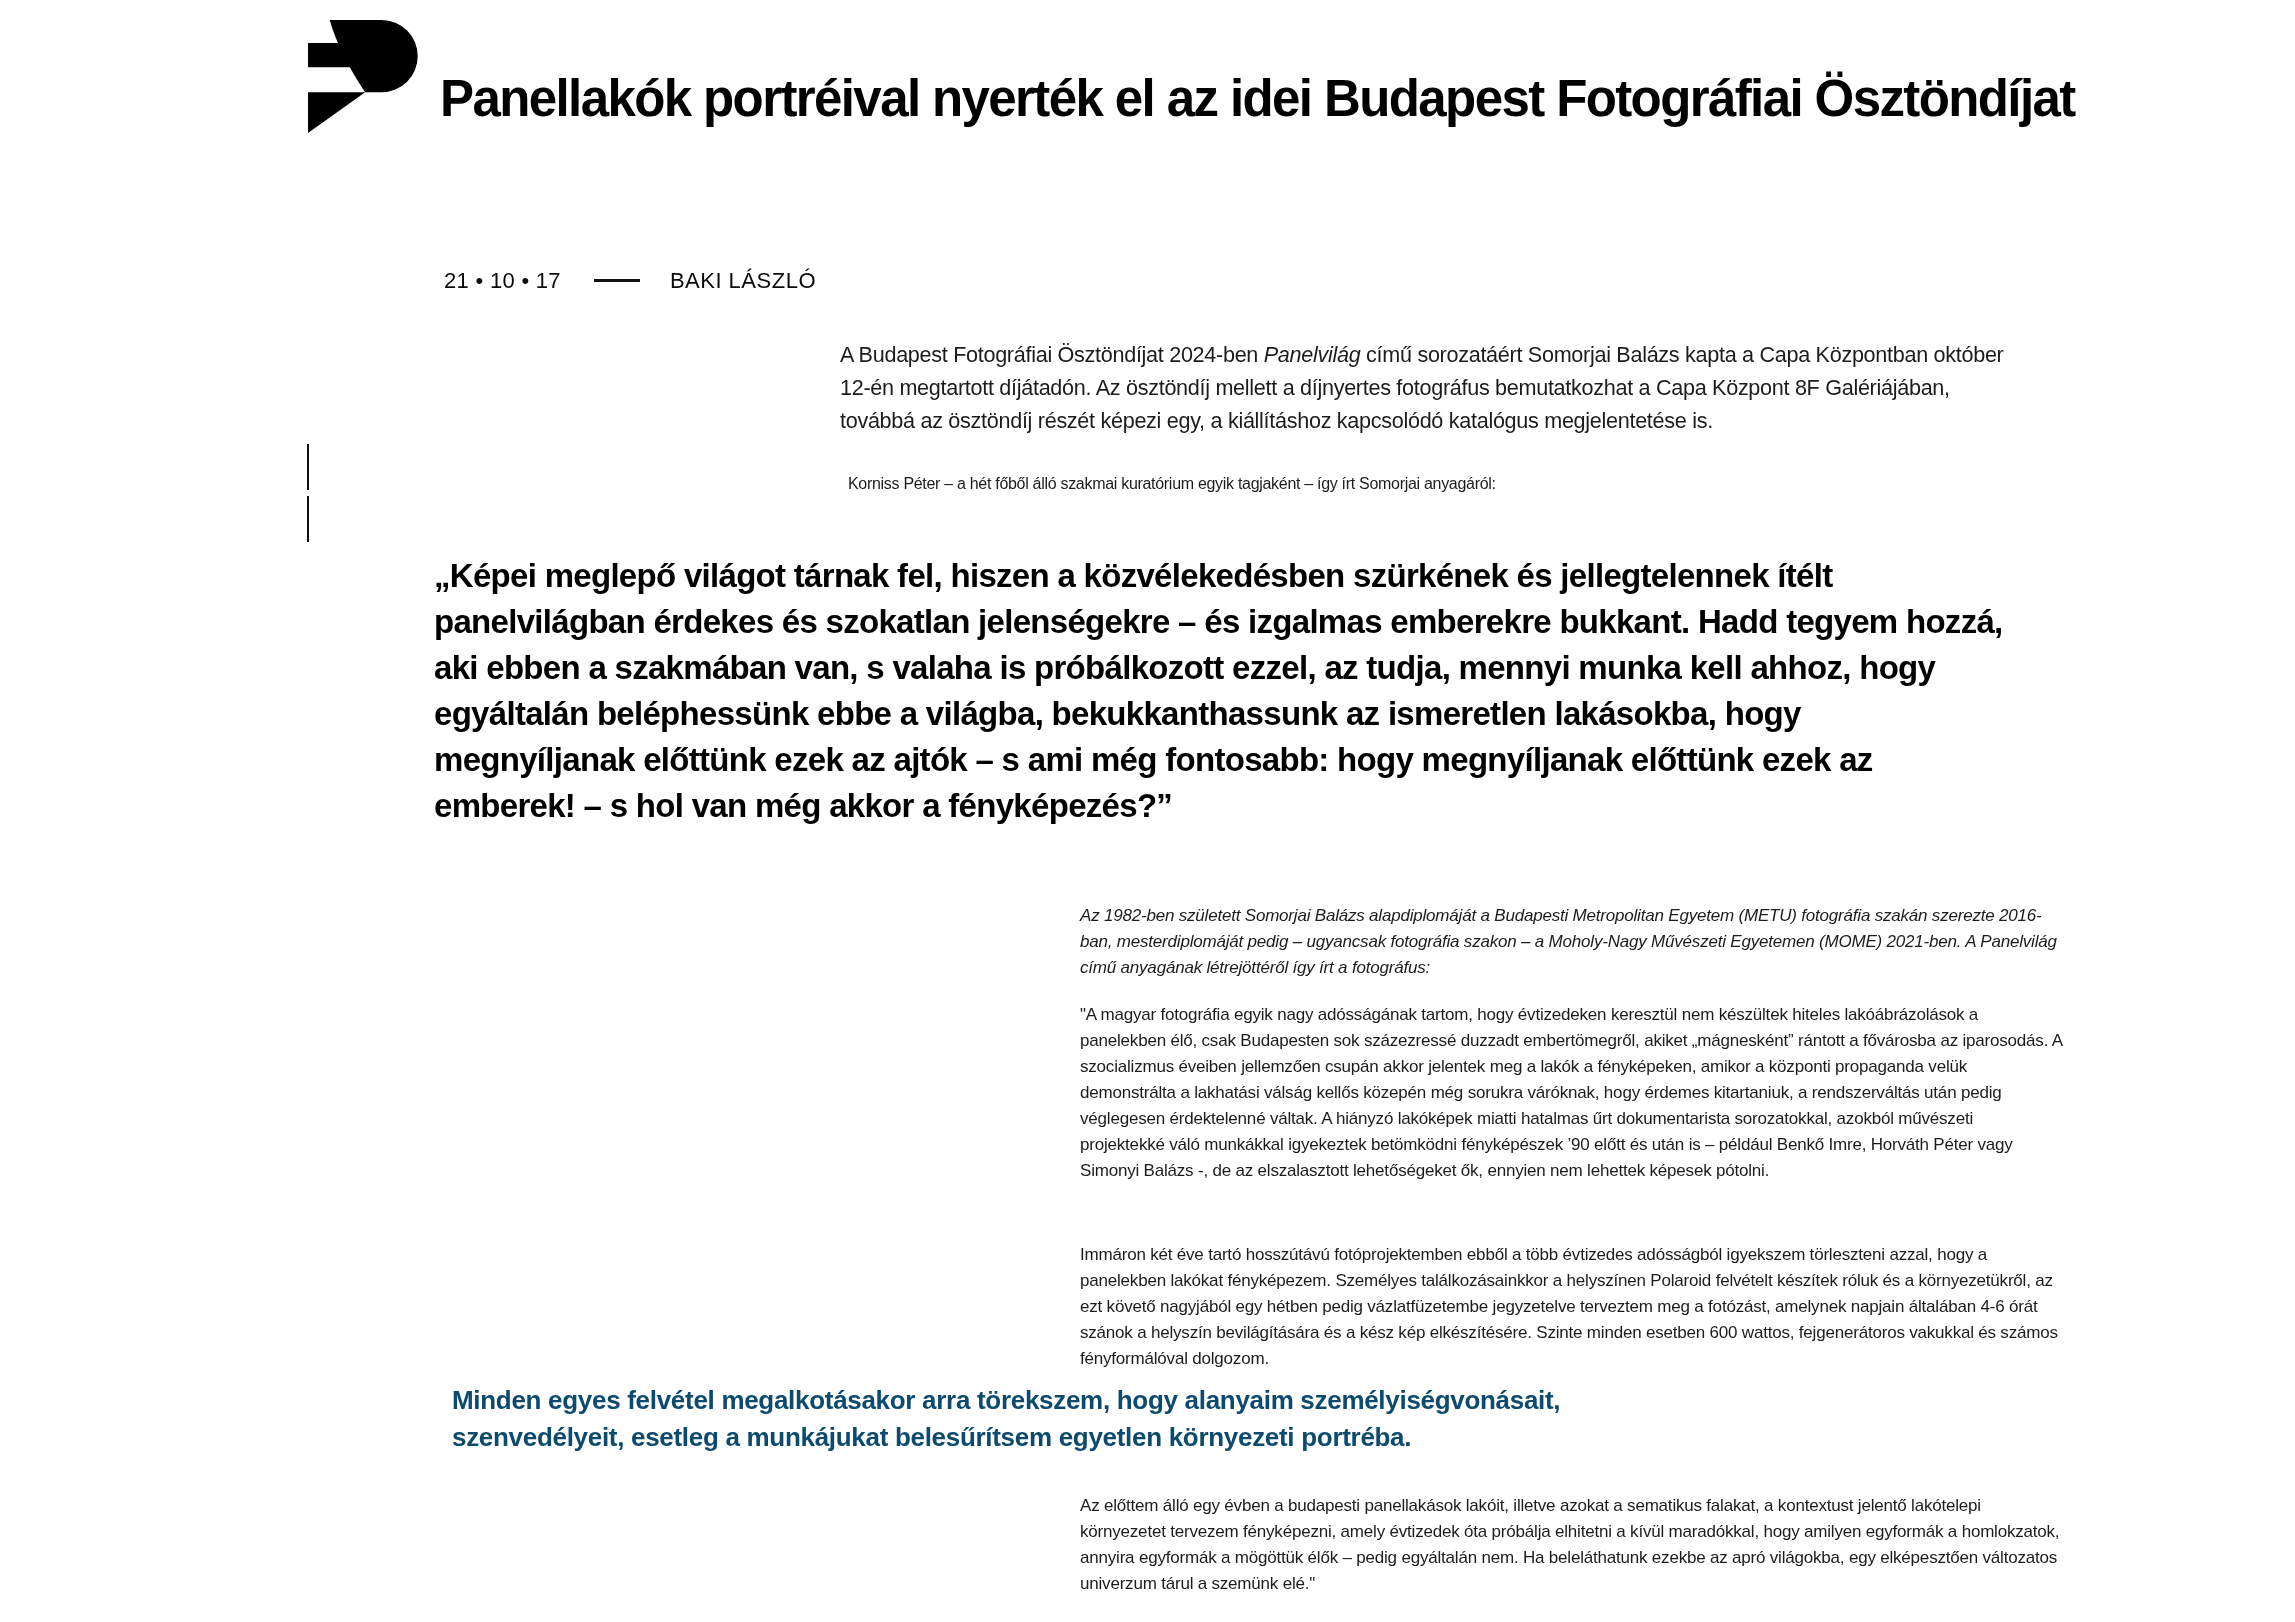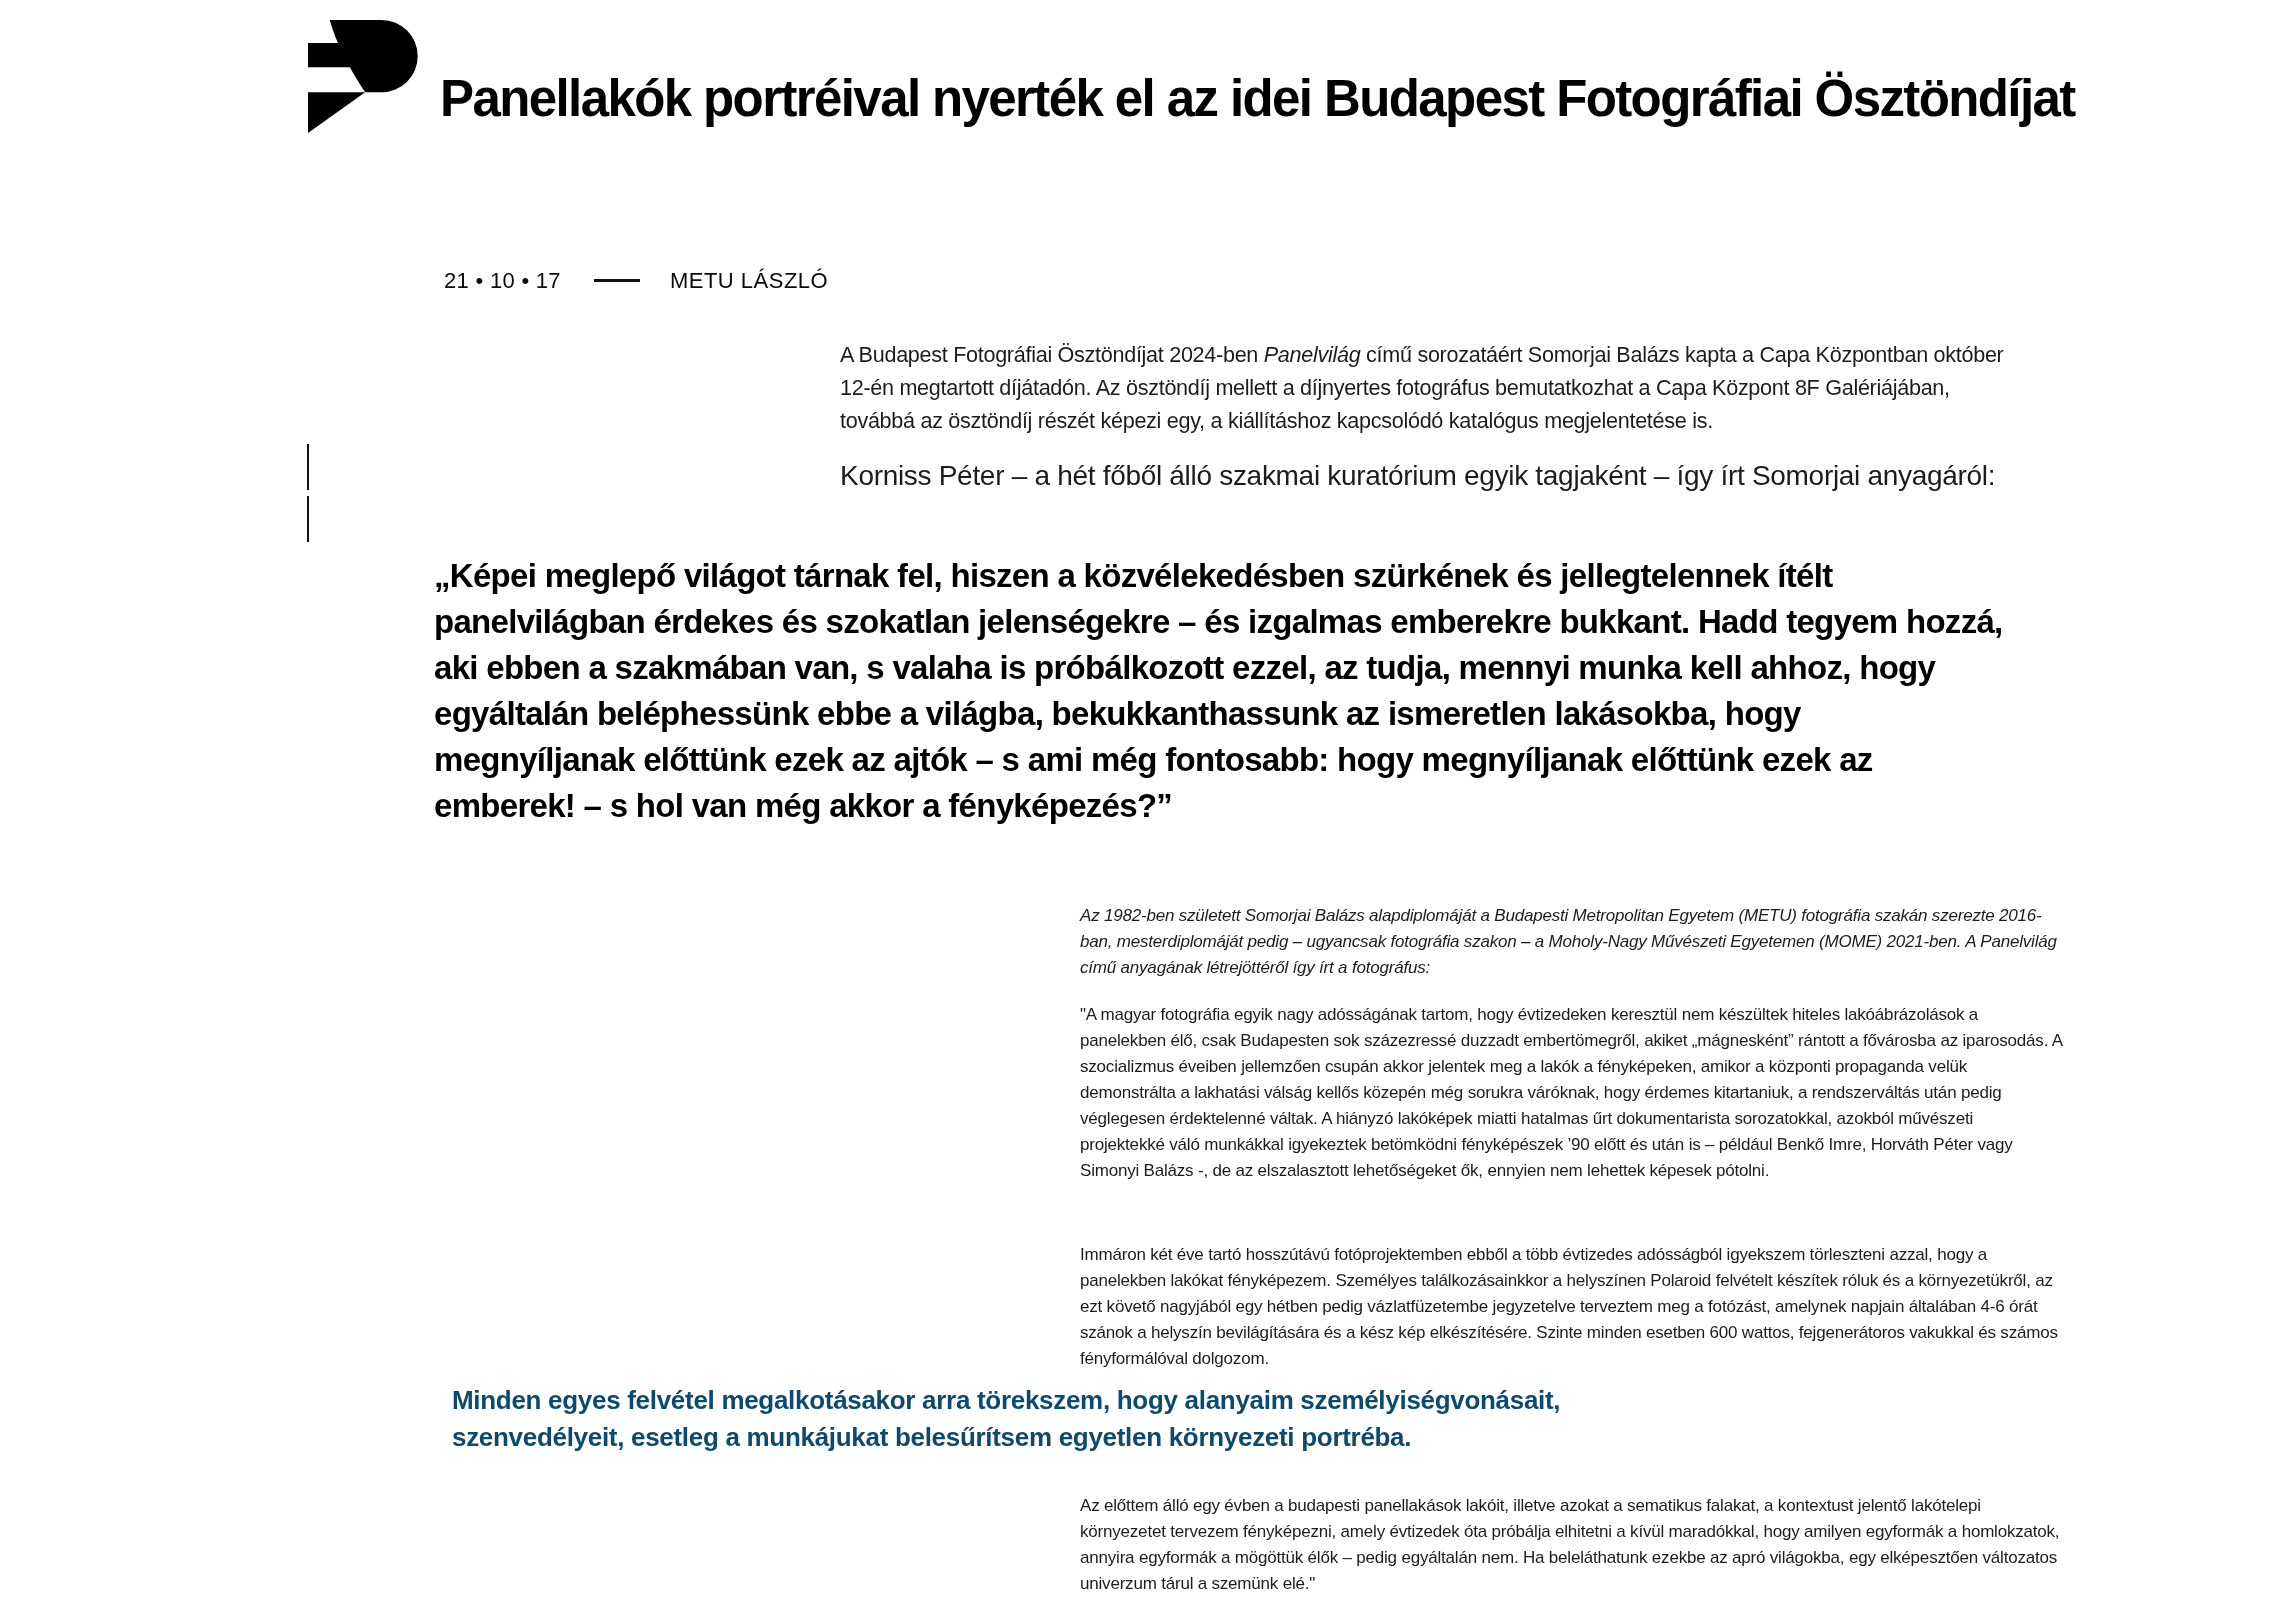--- a/index.html
+++ b/index.html
@@ -41,22 +41,22 @@
 
   
   .intro{
     left:840px;top:338px;width:1175px;
     font-size:21.6px;line-height:33px;letter-spacing:-0.3px;
     color:#1c1c1c;margin:0;
   }
   .intro em{margin-top:47px;}
   .korniss{
     left:840px;top:459px;width:1175px;
-    font-size:28px;line-height:33px;letter-spacing:-0.3px;
-    color:#1c1c1c;margin:0;
+    font-size:16px;line-height:33px;letter-spacing:-0.3px;
+    color:#1c1c1c;margin:8px;
   }
 
   
   .pullquote{
     left:434px;top:553px;width:1570px;
     font-size:33px;line-height:46px;font-weight:700;
     letter-spacing:-0.7px;color:#000;margin:0;
   }
 
   
@@ -86,21 +86,21 @@
     <path d="M0 110 H87 L0 172 Z" fill="#000"></path>
     <path d="M0 35 H69 A18.5 18.5 0 0 1 69 72 H0 Z" fill="#000"></path>
   </svg>
 </div>
 
 <h1 class="abs title">Panellakók portréival nyerték el az idei Budapest Fotográfiai Ösztöndíjat</h1>
 
 <div class="abs meta">
   <span class="date">21 • 10 • 17</span>
   <span class="rule"></span>
-  <span class="author">METU LÁSZLÓ</span>
+  <span class="author">BAKI LÁSZLÓ</span>
 </div>
 
 <div class="abs share">
   <div class="share-line"></div>
   <div class="share-line"></div>
 </div>
 
 <p class="abs intro"><span>A Budapest Fotográfiai Ösztöndíjat 2024-ben </span><em>Panelvilág</em><span> című sorozatáért Somorjai Balázs kapta a Capa Központban október 12-én megtartott díjátadón. Az ösztöndíj mellett a díjnyertes fotográfus bemutatkozhat a Capa Központ 8F Galériájában, továbbá az ösztöndíj részét képezi egy, a kiállításhoz kapcsolódó katalógus megjelentetése is.</span></p>
 
 <p class="abs korniss">Korniss Péter – a hét főből álló szakmai kuratórium egyik tagjaként – így írt Somorjai anyagáról:</p>

